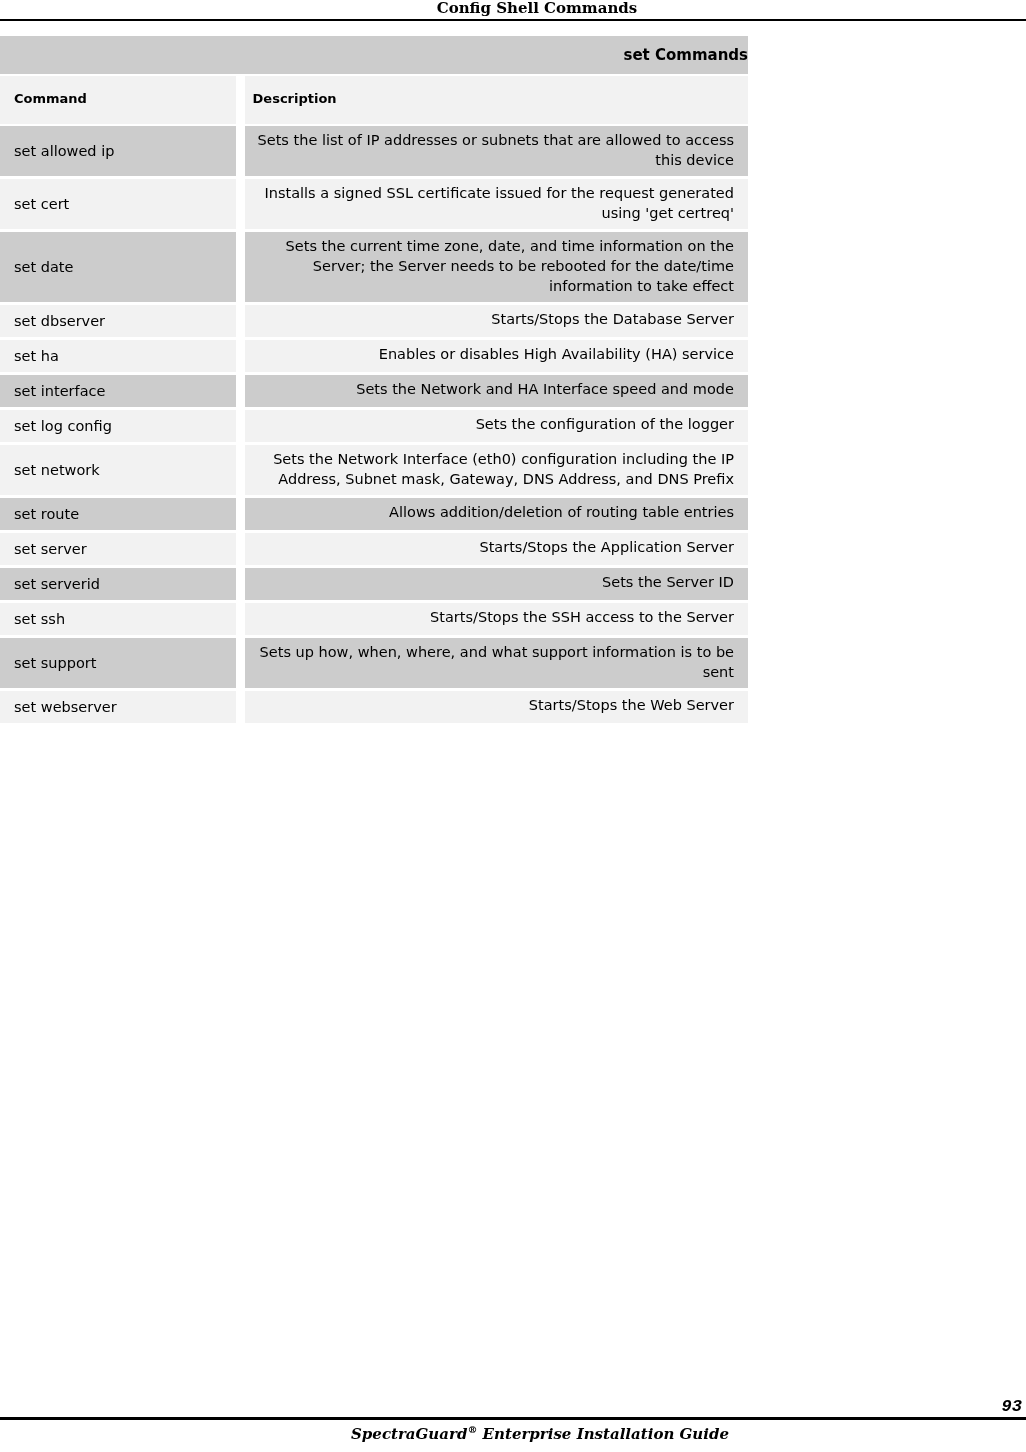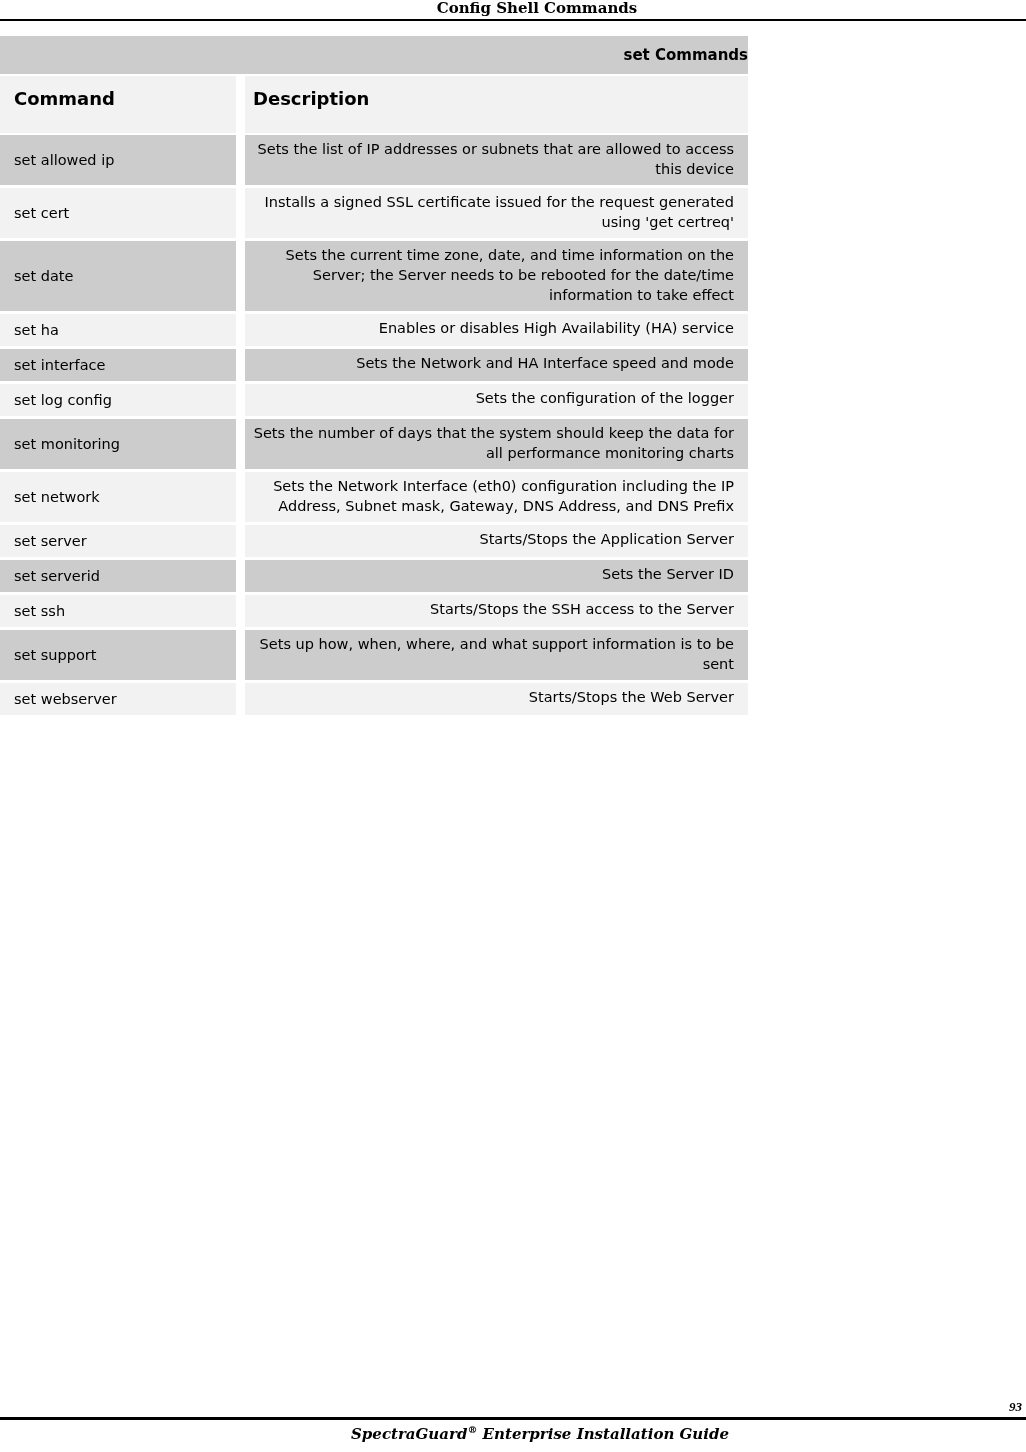--- a/index.html
+++ b/index.html
@@ -66,25 +66,25 @@
     color: #000000;
     height: 38px;
     padding: 0;
     vertical-align: middle;
     border-bottom: 2px solid #ffffff;
   }
 
   .head-row td {
     background: #f2f2f2;
     font-weight: bold;
-    font-size: 18px;
+    font-size: 13px;
     color: #000000;
     height: 44px;
     vertical-align: middle;
-    padding: 0 0 13px 14px;
+    padding: 0 0 4px 14px;
     border-bottom: 2px solid #ffffff;
   }
   .head-row td.c-desc { padding-left: 8px; }
 
   .data-row td {
     font-size: 14.5px;
     line-height: 20px;
     color: #000000;
     padding: 6px 10px 6px 14px;
     border-bottom: 3px solid #ffffff;
@@ -114,24 +114,24 @@
     position: absolute;
     left: 0;
     top: 1399px;
     width: 1026px;
     height: 53px;
   }
   .page-number {
     position: absolute;
     top: 0px;
     right: 4px;
-    font-family: Liberation Serif, serif;
+    font-family: Liberation Mono, monospace;
     font-weight: bold;
     font-style: italic;
-    font-size: 13px;
+    font-size: 17px;
     line-height: 15px;
     color: #000000;
   }
   .page-footer-rule {
     position: absolute;
     top: 18px;
     left: 0px;
     width: 1026px;
     height: 3px;
     background: #000000;
@@ -180,38 +180,42 @@
       </tr>
       <tr class="data-row light">
         <td class="c-cmd">set cert</td>
         <td class="c-desc">Installs a signed SSL certificate issued for the request generated using 'get certreq'</td>
       </tr>
       <tr class="data-row shade">
         <td class="c-cmd">set date</td>
         <td class="c-desc">Sets the current time zone, date, and time information on the Server; the Server needs to be rebooted for the date/time information to take effect</td>
       </tr>
       <tr class="data-row light">
+        <td class="c-cmd">set dbserver</td>
+        <td class="c-desc">Starts/Stops the Database Server</td>
+      </tr>
+      <tr class="data-row light">
         <td class="c-cmd">set ha</td>
         <td class="c-desc">Enables or disables High Availability (HA) service</td>
       </tr>
       <tr class="data-row shade">
         <td class="c-cmd">set interface</td>
         <td class="c-desc">Sets the Network and HA Interface speed and mode</td>
       </tr>
       <tr class="data-row light">
         <td class="c-cmd">set log config</td>
         <td class="c-desc">Sets the configuration of the logger</td>
       </tr>
-      <tr class="data-row shade">
-        <td class="c-cmd">set monitoring</td>
-        <td class="c-desc">Sets the number of days that the system should keep the data for all performance monitoring charts</td>
-      </tr>
       <tr class="data-row light">
         <td class="c-cmd">set network</td>
         <td class="c-desc">Sets the Network Interface (eth0) configuration including the IP Address, Subnet mask, Gateway, DNS Address, and DNS Prefix</td>
+      </tr>
+      <tr class="data-row shade">
+        <td class="c-cmd">set route</td>
+        <td class="c-desc">Allows addition/deletion of routing table entries</td>
       </tr>
       <tr class="data-row light">
         <td class="c-cmd">set server</td>
         <td class="c-desc">Starts/Stops the Application Server</td>
       </tr>
       <tr class="data-row shade">
         <td class="c-cmd">set serverid</td>
         <td class="c-desc">Sets the Server ID</td>
       </tr>
       <tr class="data-row light">

